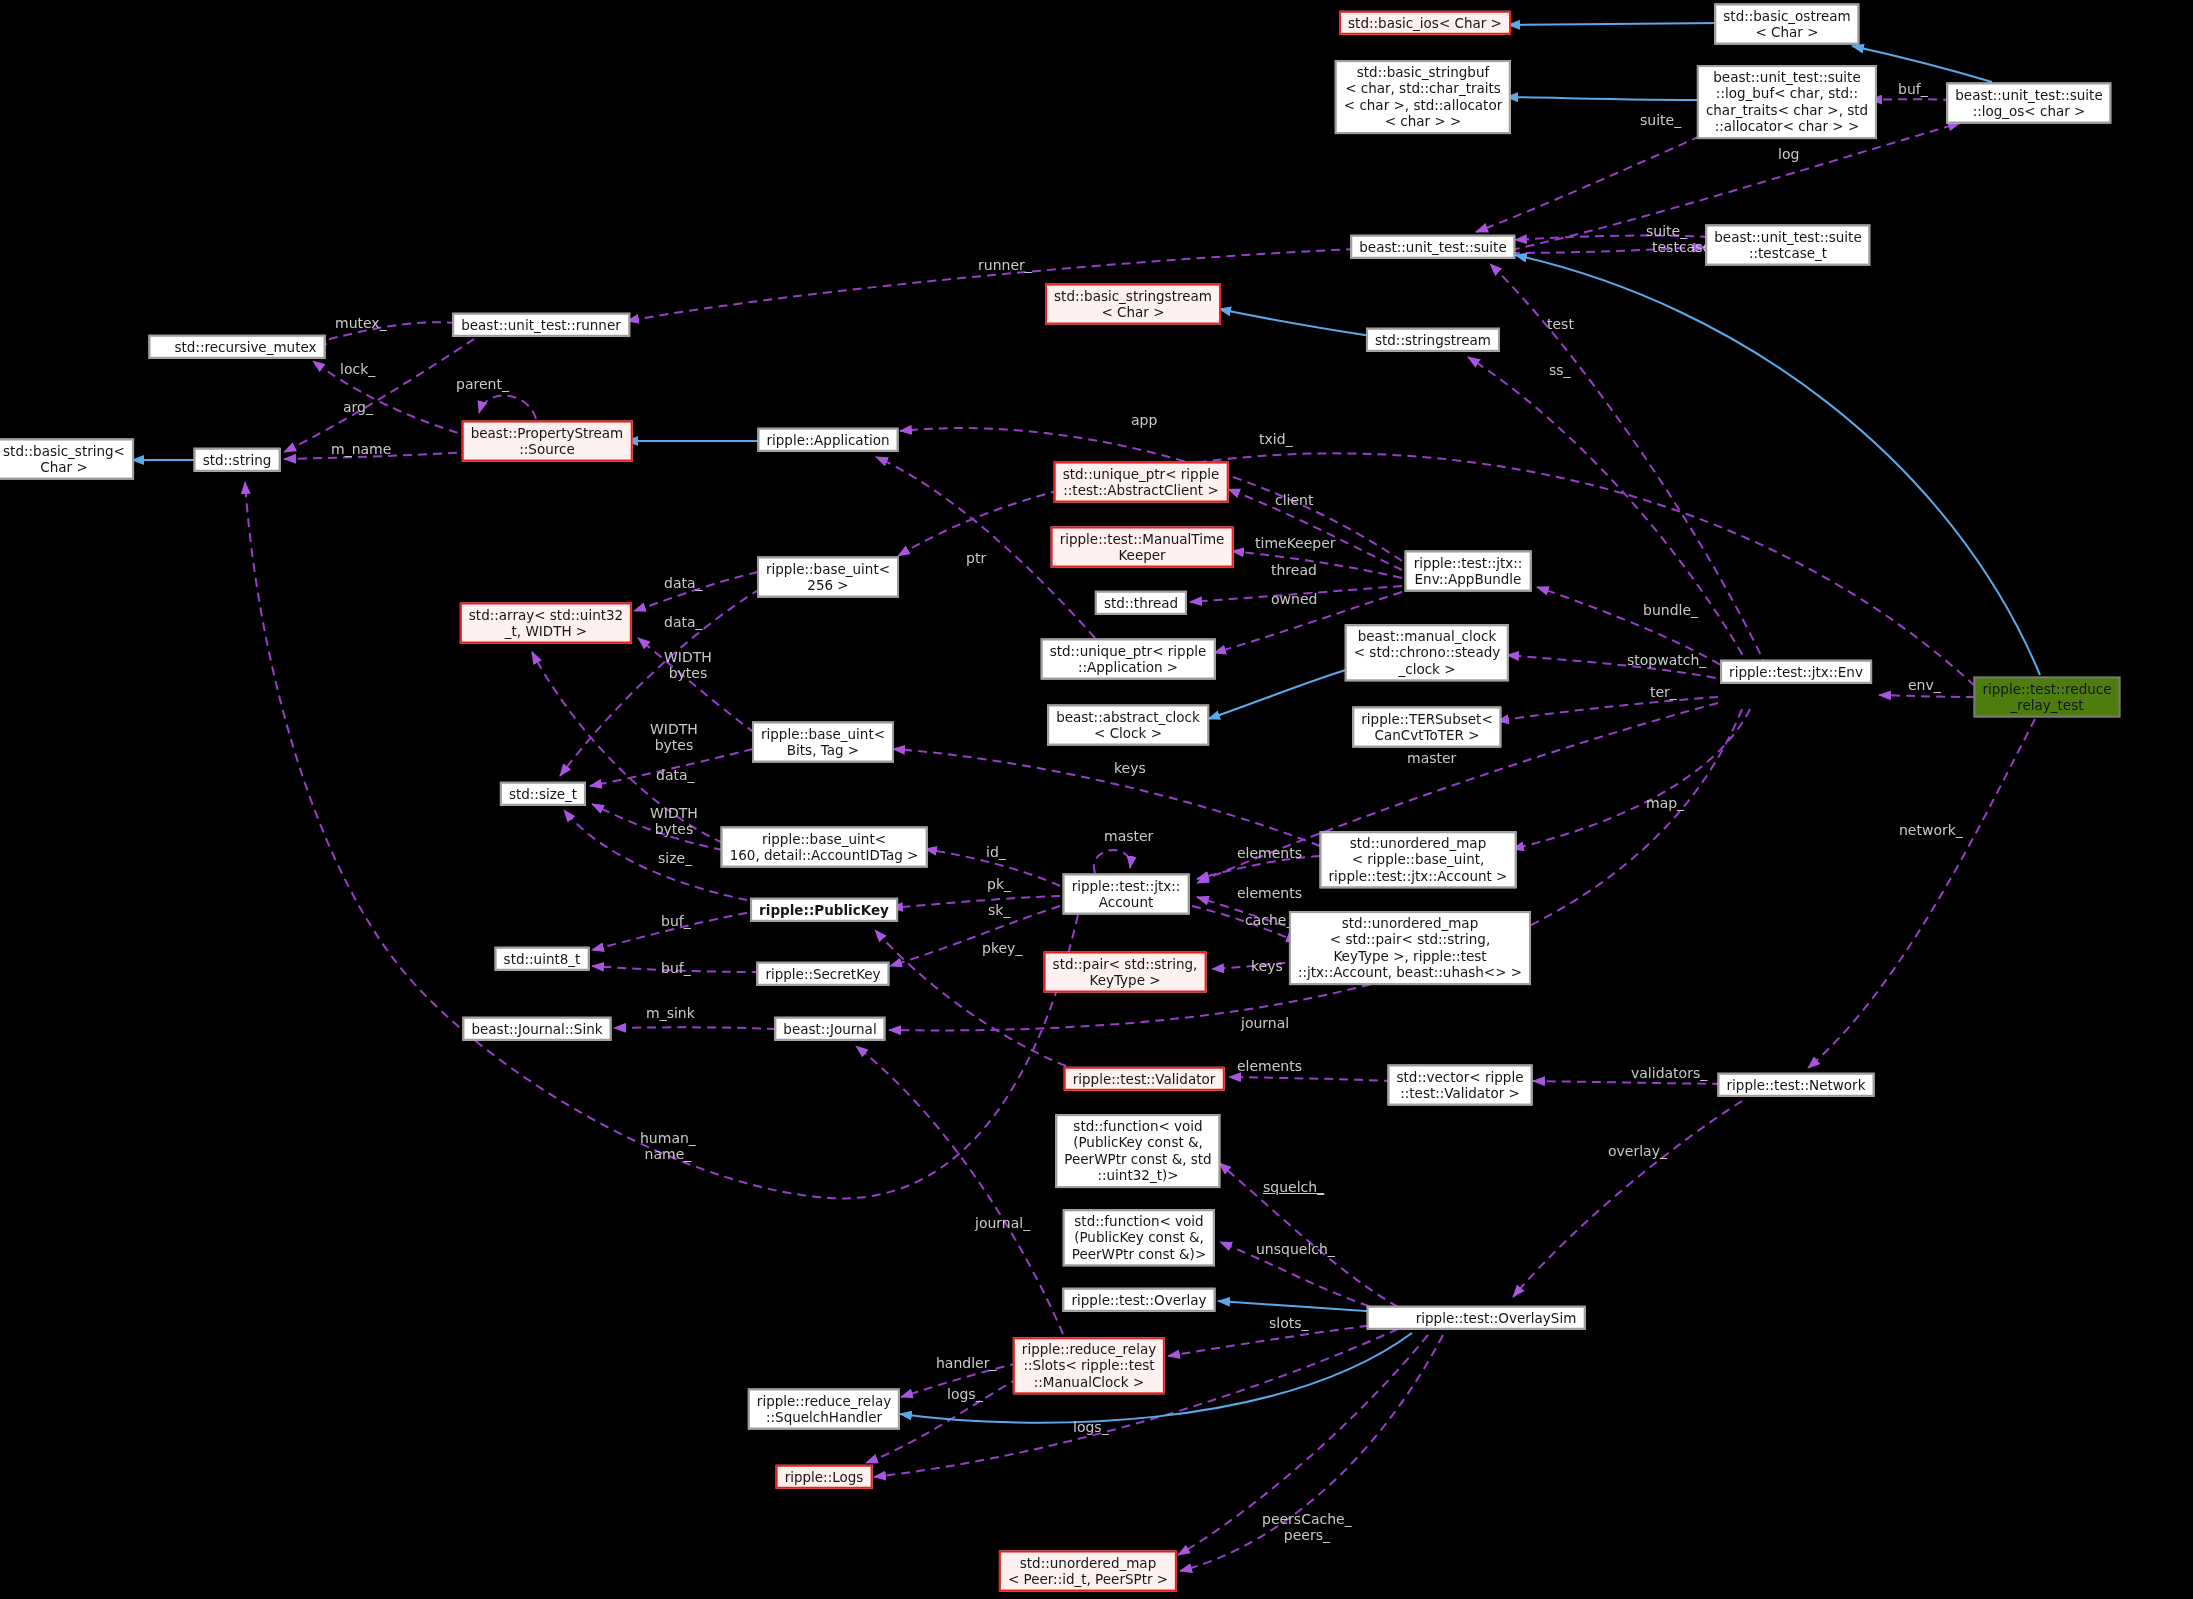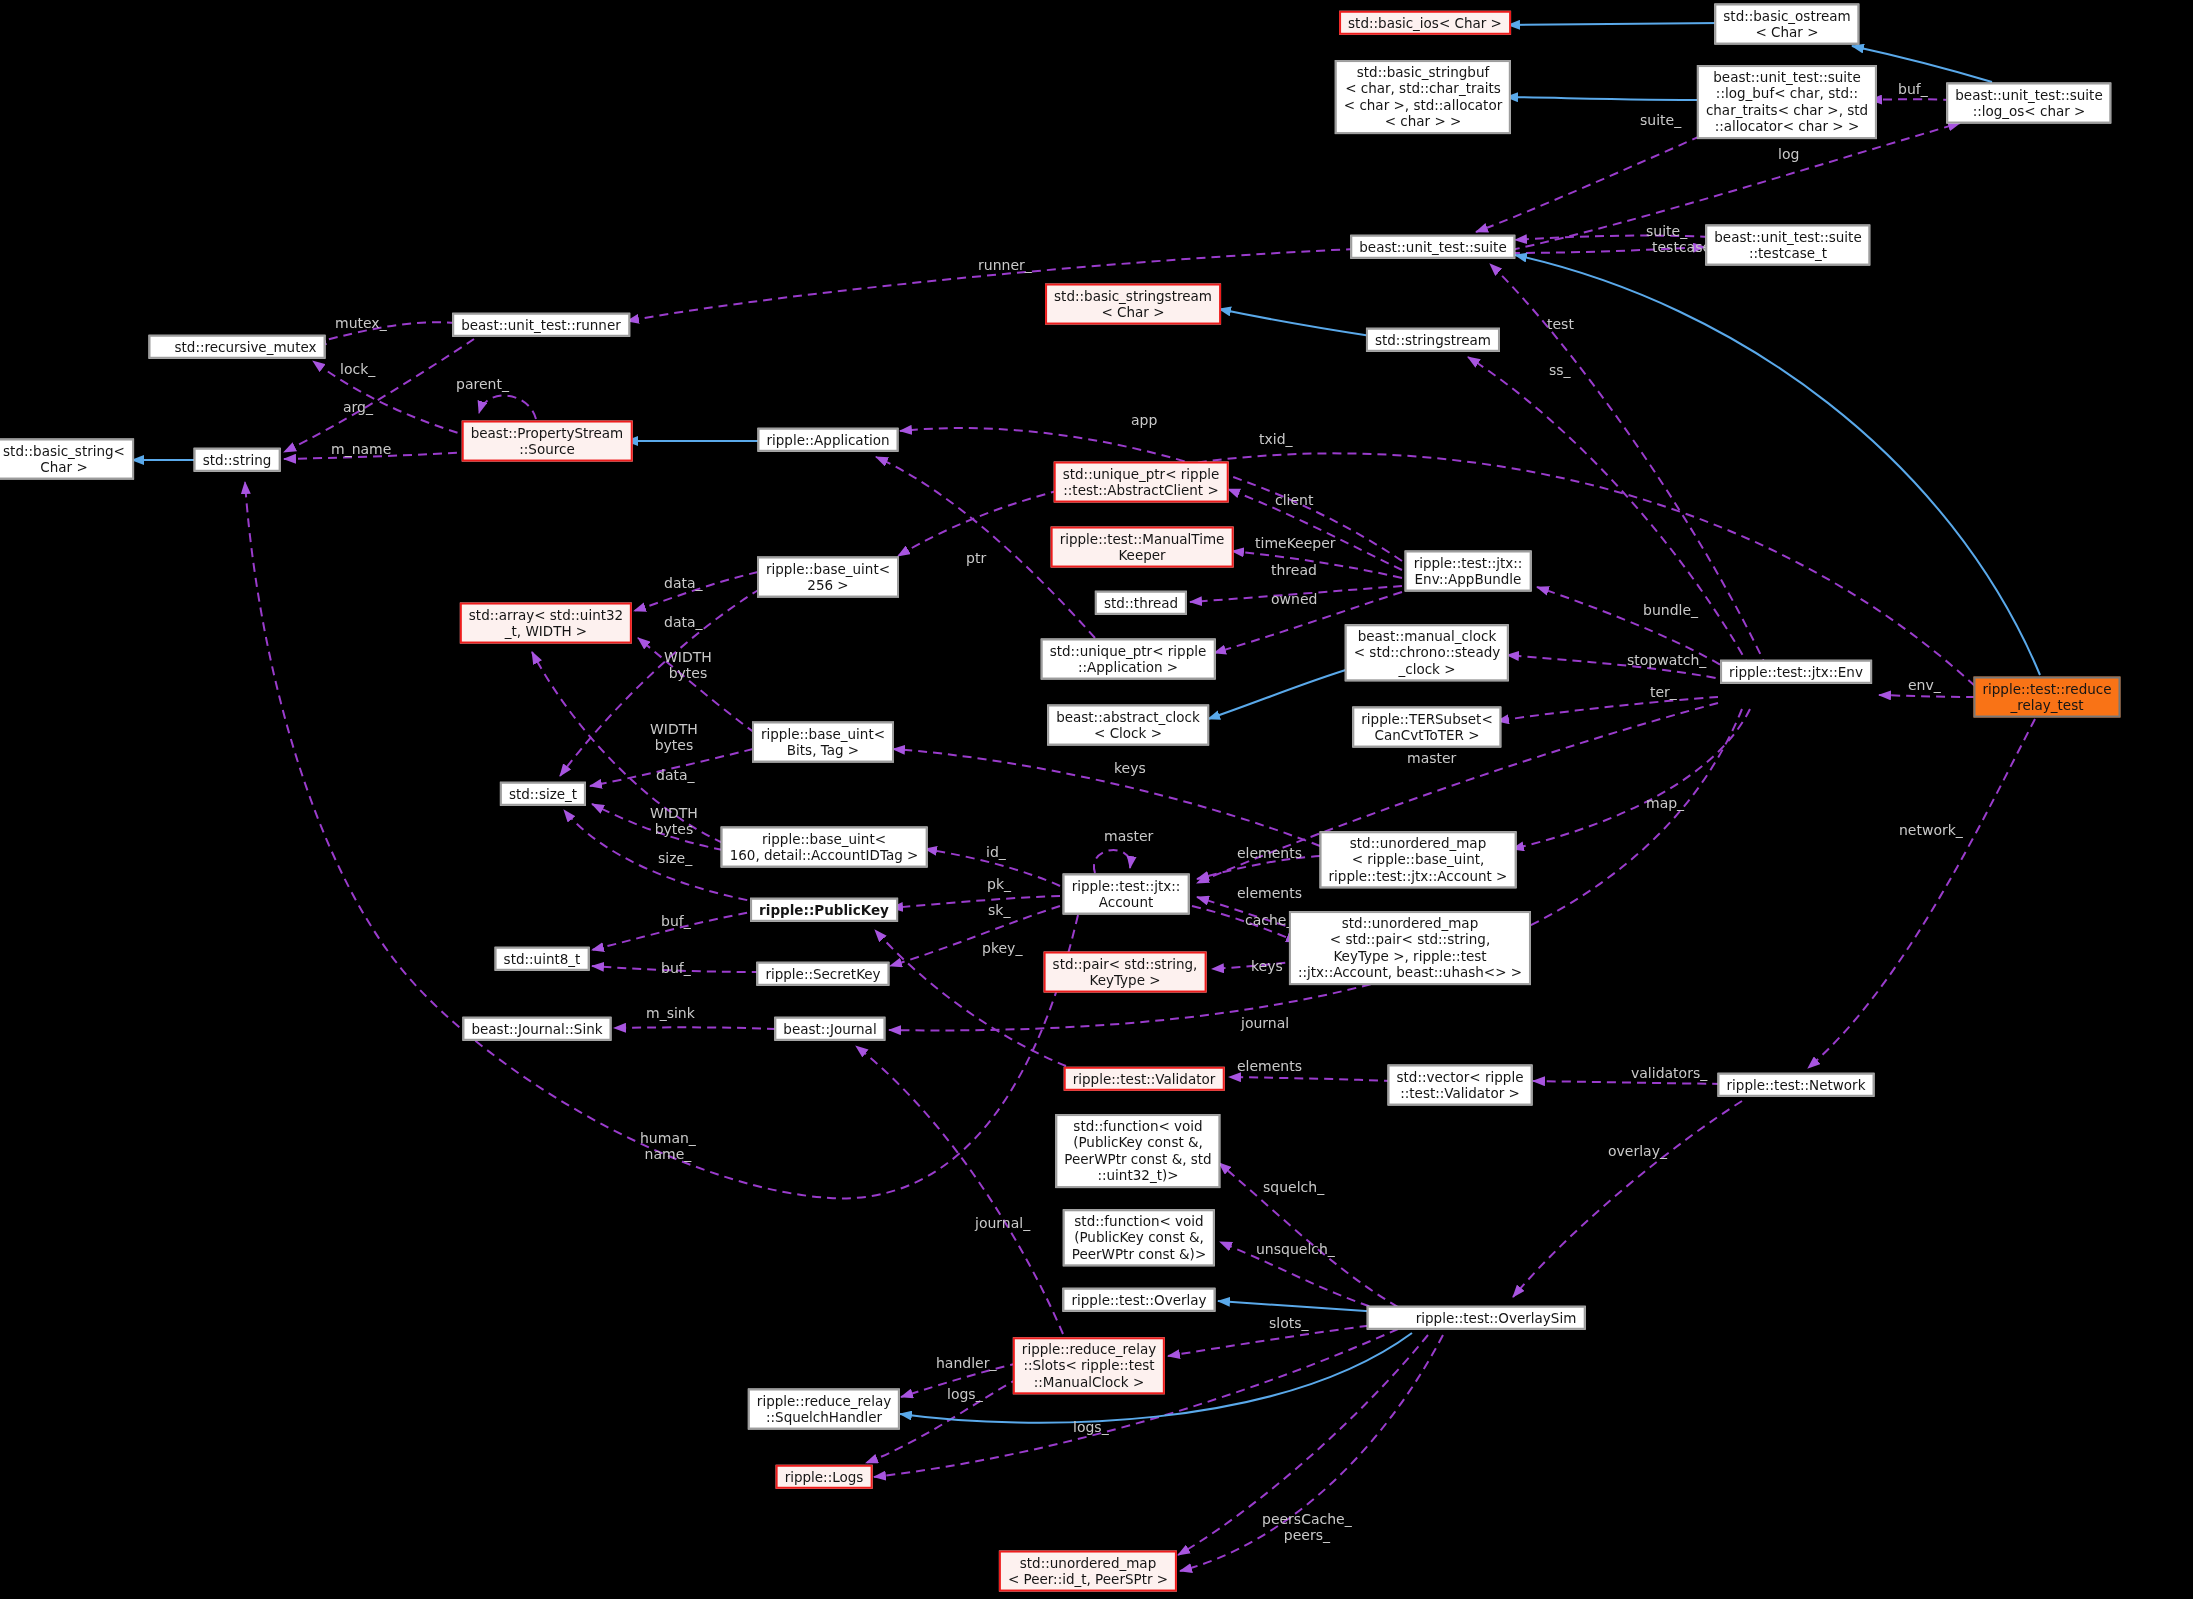--- a/index.html
+++ b/index.html
@@ -5,21 +5,21 @@
   html,body{margin:0;padding:0;background:#000;}
   #canvas{position:relative;width:2193px;height:1599px;background:#000;overflow:hidden;
           font-family:"DejaVu Sans","Liberation Sans",sans-serif;}
   #edge-layer{position:absolute;left:0;top:0;z-index:0;}
   .pe{fill:none;stroke:#9a3ccc;stroke-width:2;stroke-dasharray:9 6;}
   .be{fill:none;stroke:#5aa9ea;stroke-width:2;}
   .node{position:absolute;transform:translate(-50%,-50%);background:#fff;border:2px solid #9d9d9d;
         color:#151515;font-size:13.5px;line-height:1.22;padding:2px 7px;text-align:center;
         white-space:nowrap;z-index:2;}
   .node.red{background:#fdf1ef;border-color:#ee1c1c;}
-  .node.hl{background:#f97316;border-color:#787878;}
+  .node.hl{background:#4d7c0f;border-color:#787878;}
   .elabel{position:absolute;color:#c9c9c9;font-size:14px;line-height:1.12;text-align:center;
           white-space:nowrap;z-index:1;}
 </style>
 </head>
 <body>
 
 <div id="canvas">
   <svg id="edge-layer" width="2193" height="1599" viewBox="0 0 2193 1599" xmlns="http://www.w3.org/2000/svg">
     <defs>
       <marker id="ap" markerUnits="userSpaceOnUse" markerWidth="14" markerHeight="10" refX="12" refY="5" orient="auto">
@@ -445,21 +445,21 @@
       </div>
       <div class="elabel" style="left: 1646px; top: 796px;">
         <div>map_</div>
       </div>
       <div class="elabel" style="left: 1899px; top: 823px;">
         <div>network_</div>
       </div>
       <div class="elabel" style="left: 1608px; top: 1144px;">
         <div>overlay_</div>
       </div>
-      <div class="elabel" style="left: 1263px; top: 1180px;">
+      <div class="elabel" style="left: 1263px; top: 1180px; text-decoration: underline;">
         <div>squelch_</div>
       </div>
       <div class="elabel" style="left: 1256px; top: 1242px;">
         <div>unsquelch_</div>
       </div>
       <div class="elabel" style="left: 1269px; top: 1316px;">
         <div>slots_</div>
       </div>
       <div class="elabel" style="left: 936px; top: 1356px;">
         <div>handler_</div>

